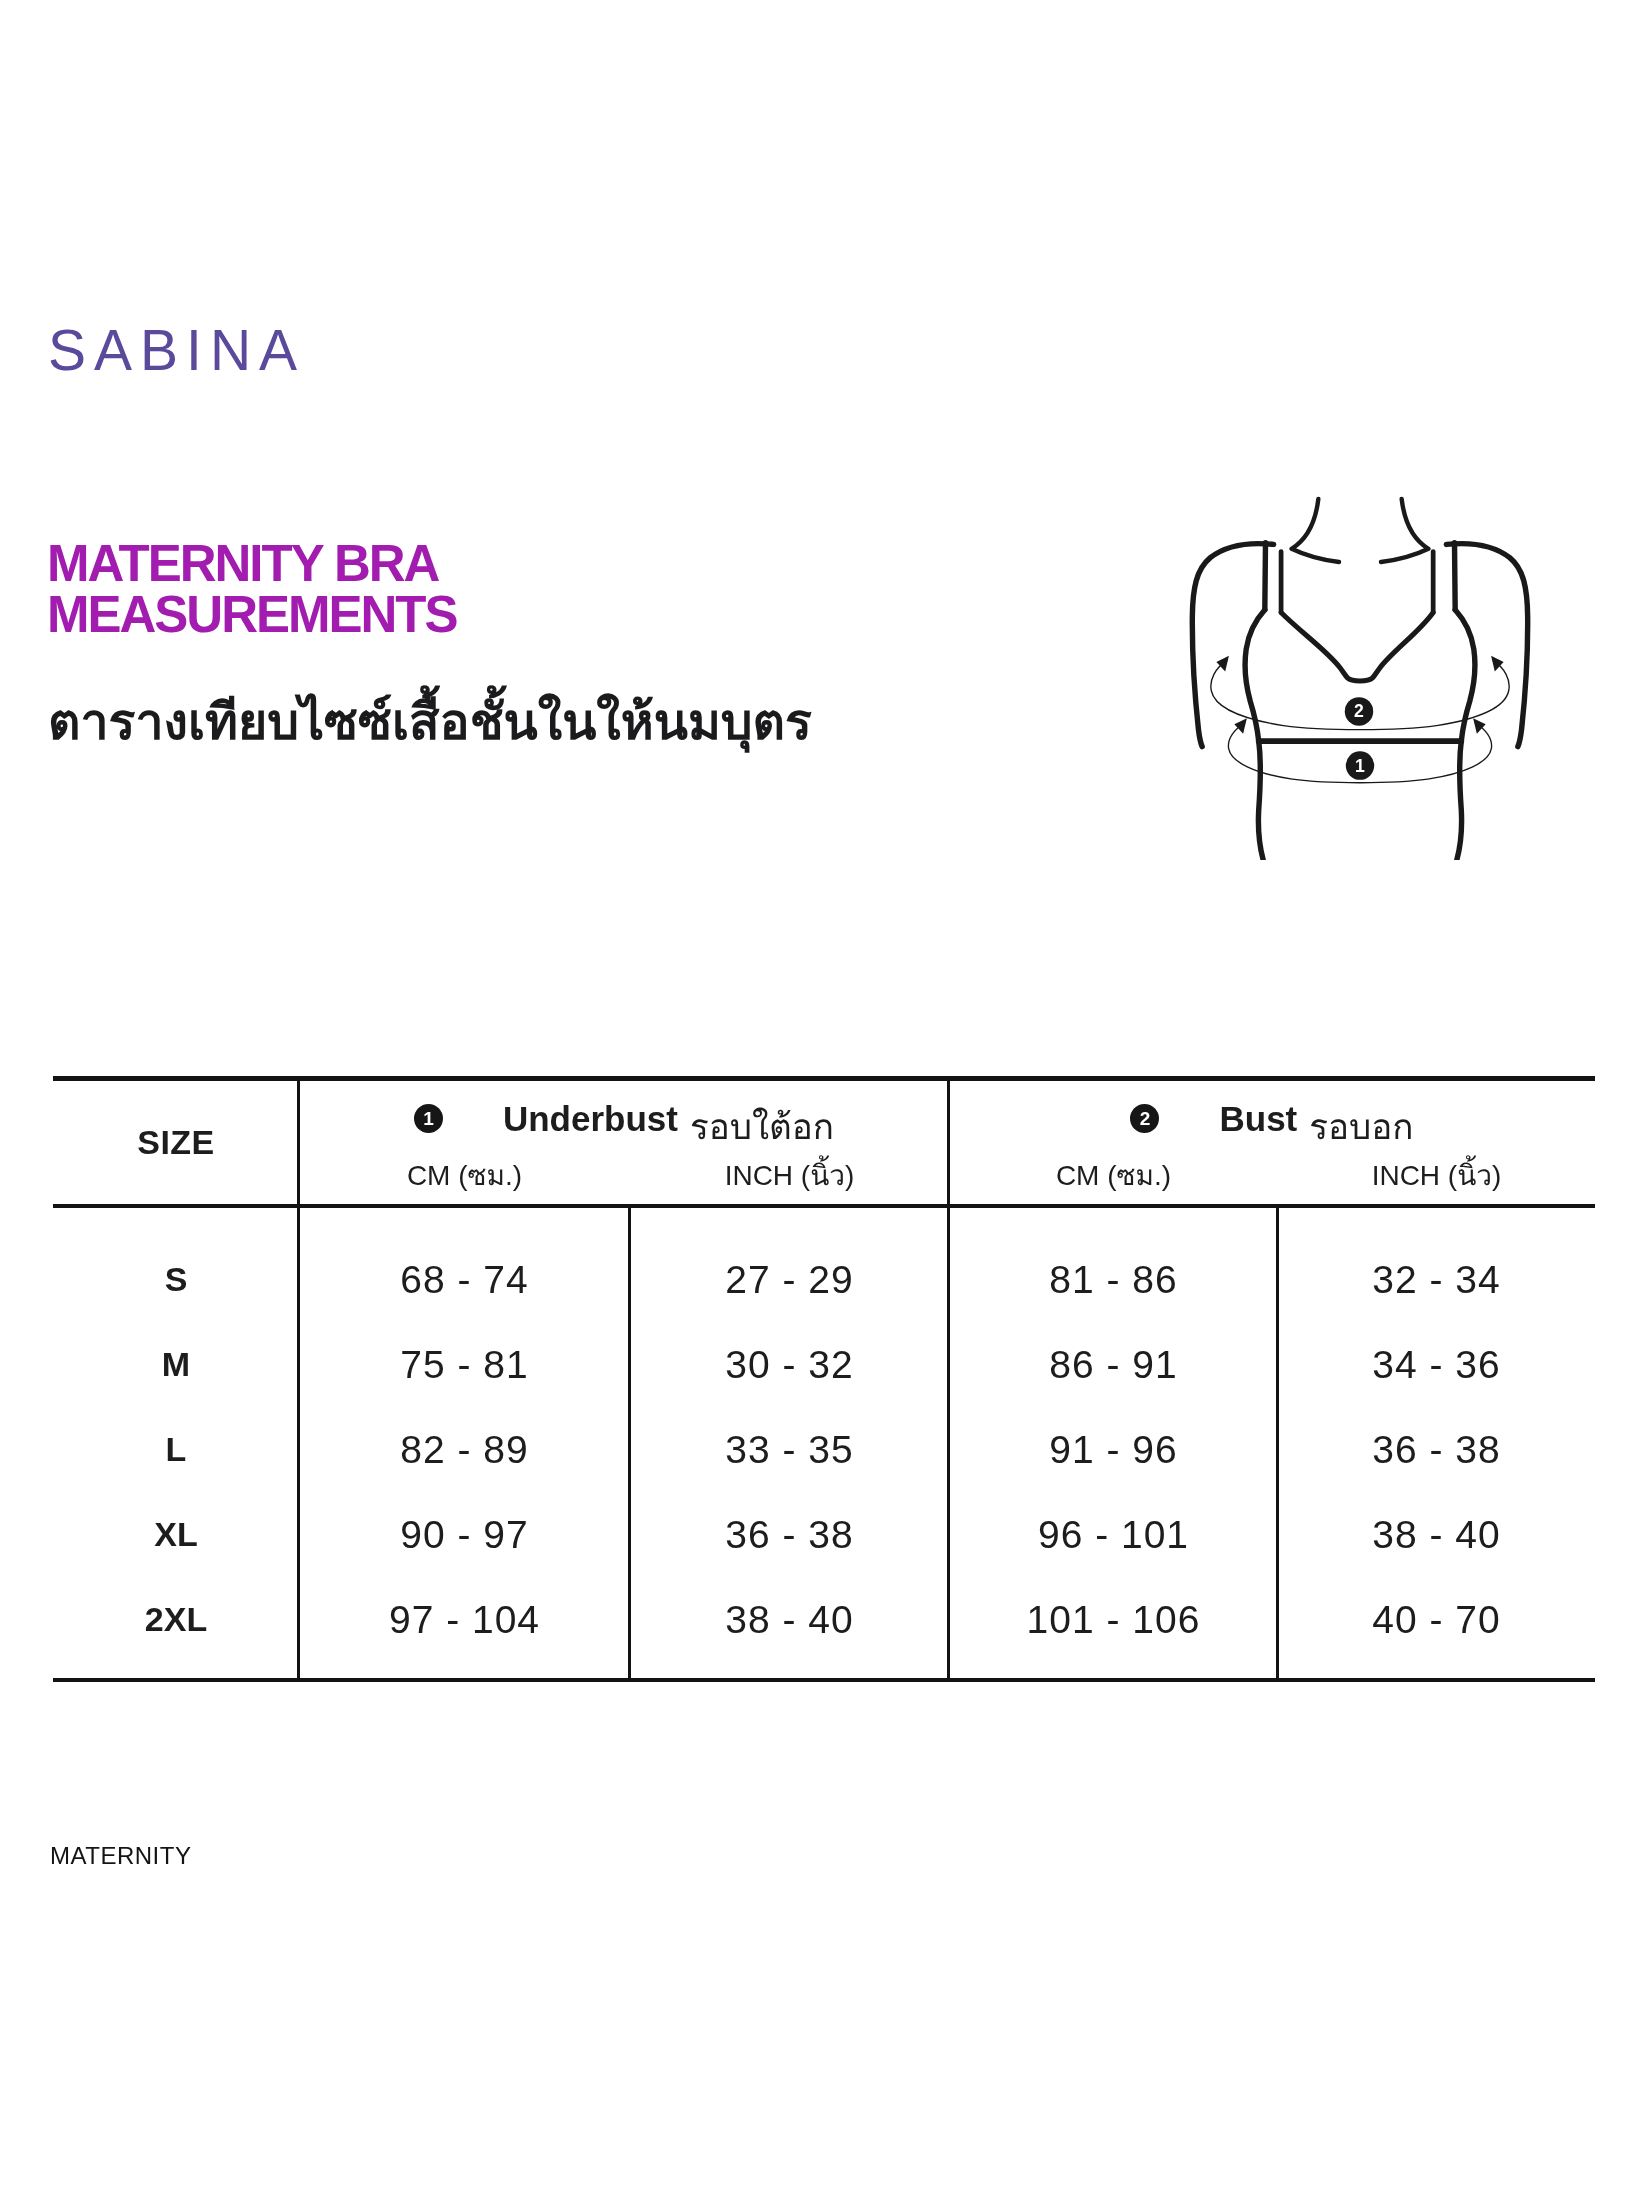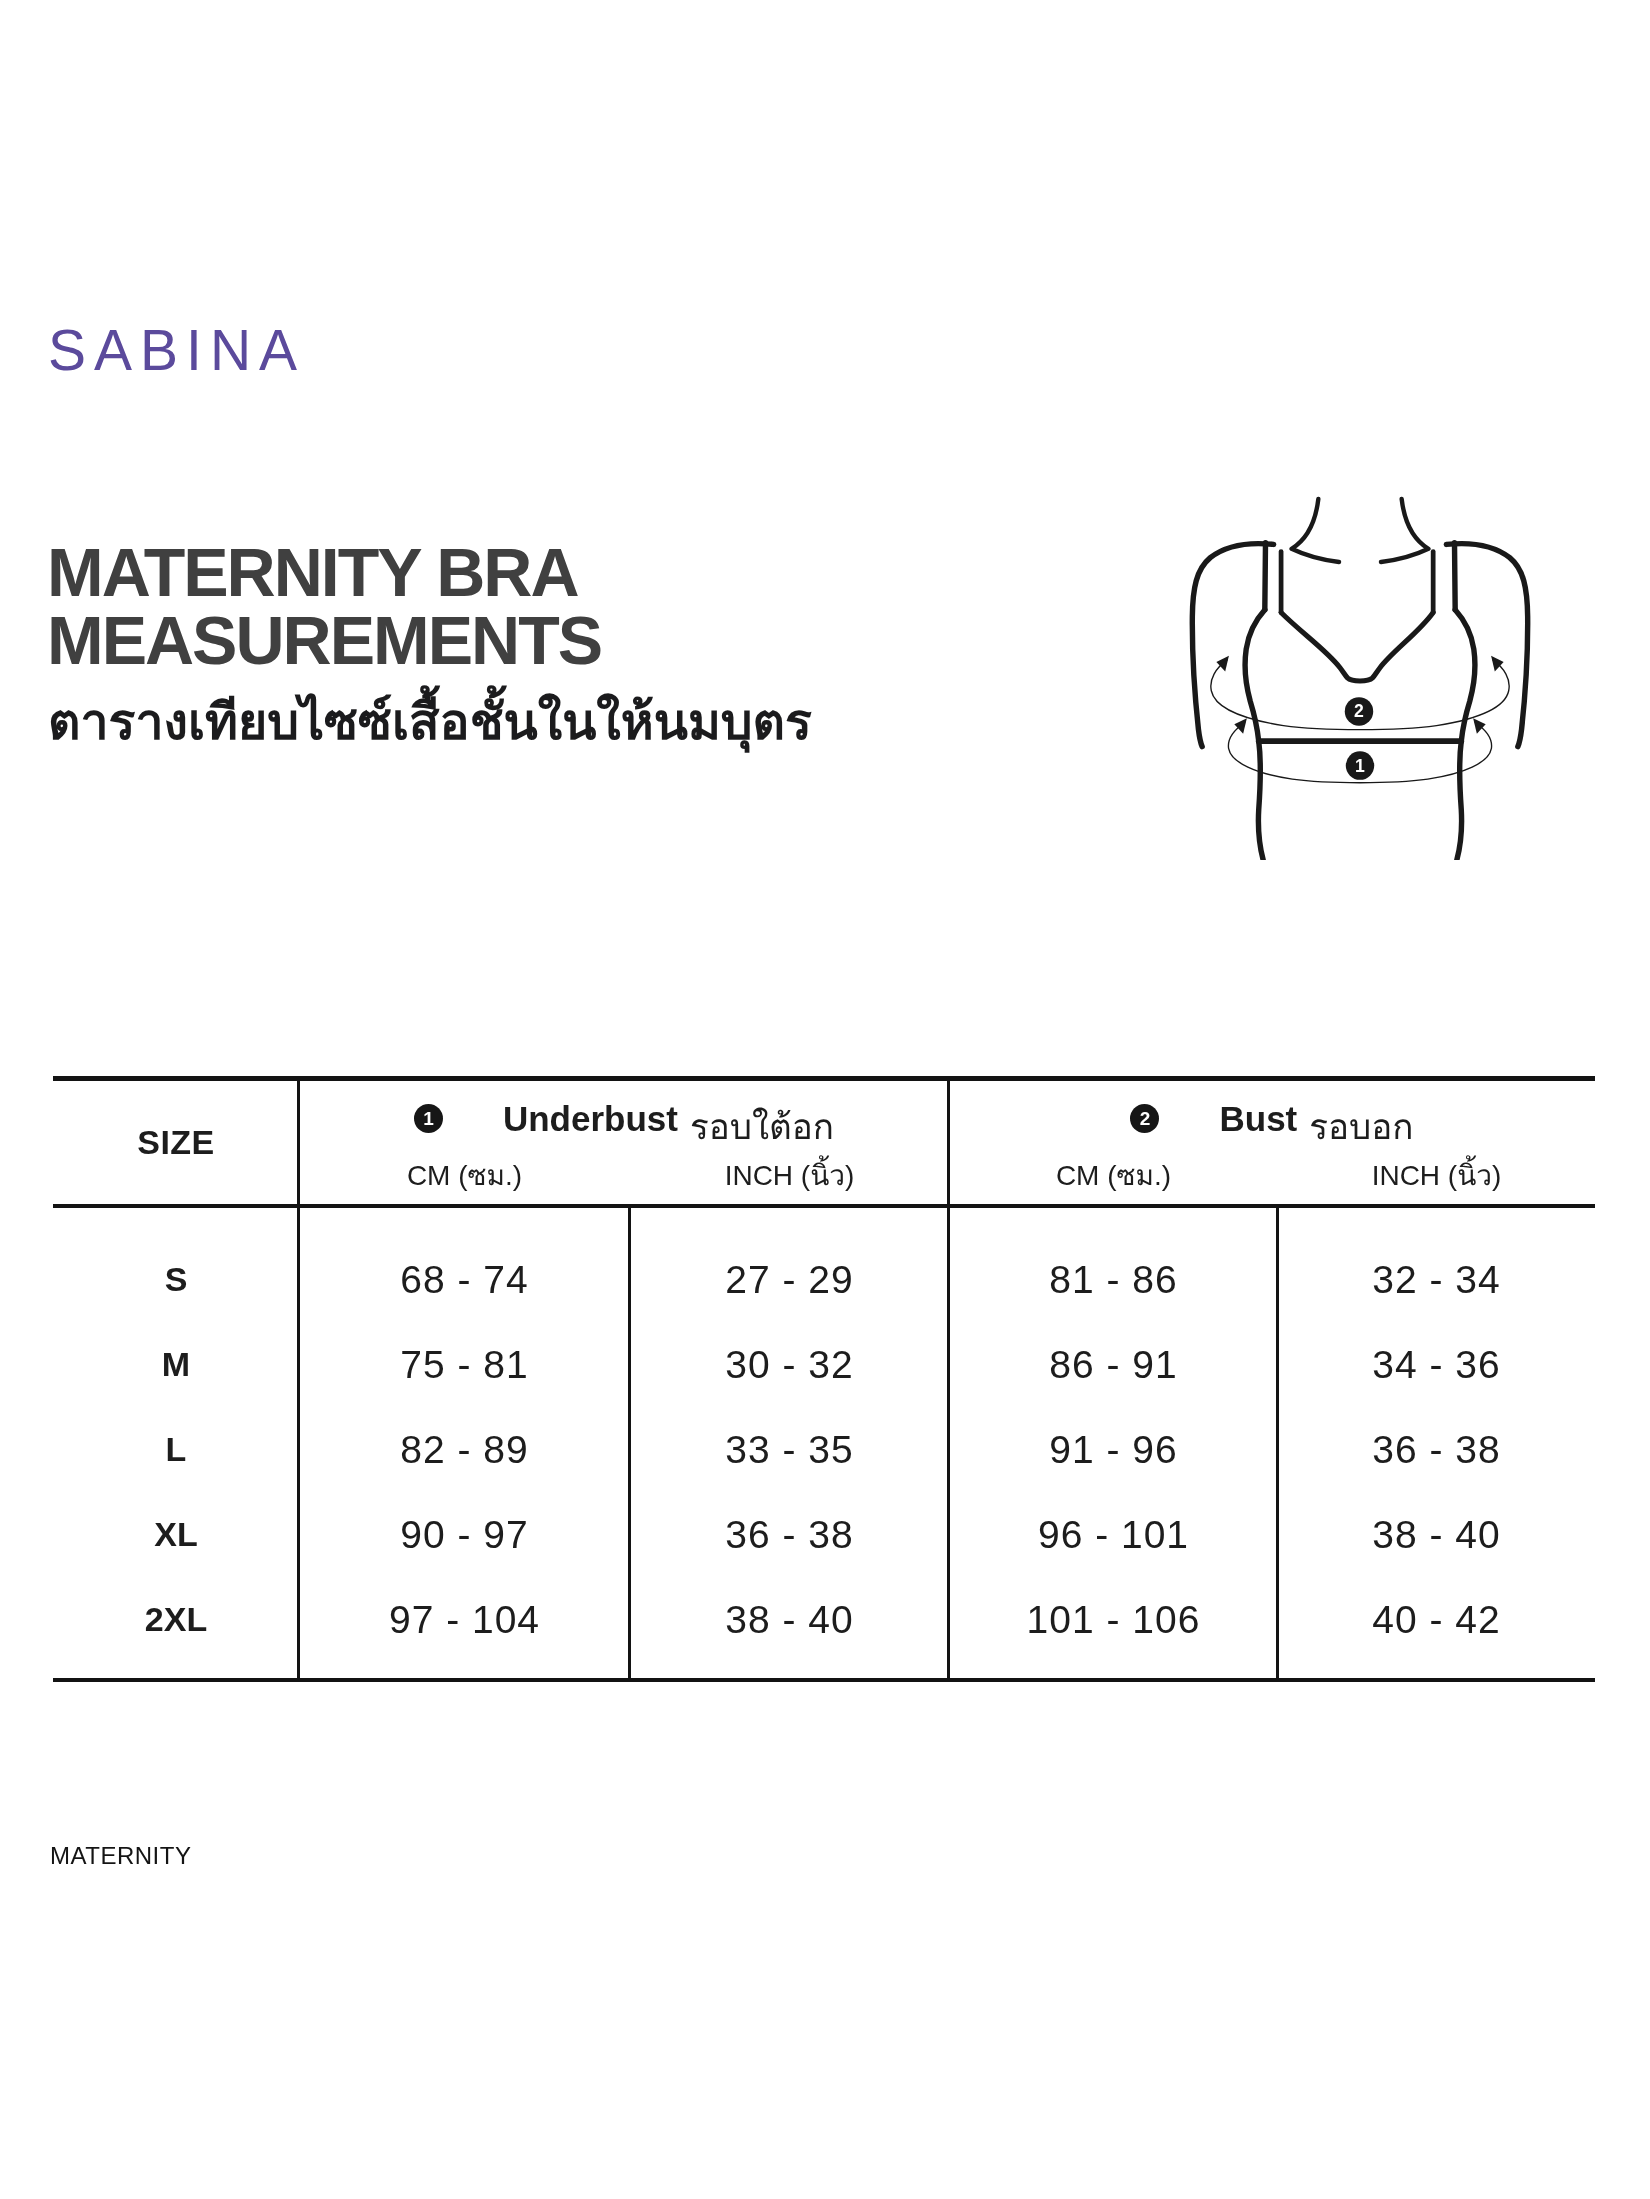--- a/index.html
+++ b/index.html
@@ -13,22 +13,22 @@
   
   .logo{
     position:absolute;left:48px;top:322px;
     font-size:57px;font-weight:300;letter-spacing:8px;line-height:1;
     color:#5b4a9c;
   }
 
   
   .title{
     position:absolute;left:47px;top:538px;
-    font-size:68px;font-weight:700;letter-spacing:-2px;line-height:1.0;
-    color:#404040;
+    font-size:51px;font-weight:700;letter-spacing:-2px;line-height:1.0;
+    color:#a21caf;
   }
   .subtitle{
     position:absolute;left:48px;top:692px;
     font-size:50px;font-weight:700;line-height:1.2;color:#1b1b1d;
   }
 
   
   .figure{position:absolute;left:1150px;top:470px;width:420px;height:390px;}
 
   
@@ -195,20 +195,20 @@
         <div class="c val v1w">90 - 97</div>
         <div class="c val v2w">36 - 38</div>
         <div class="c val v3w">96 - 101</div>
         <div class="c val v4w">38 - 40</div>
       </div>
       <div class="t-row">
         <div class="c size">2XL</div>
         <div class="c val v1w">97 - 104</div>
         <div class="c val v2w">38 - 40</div>
         <div class="c val v3w">101 - 106</div>
-        <div class="c val v4w">40 - 42</div>
+        <div class="c val v4w">40 - 70</div>
       </div>
     </div>
   </div>
 
   <div class="footer">MATERNITY</div>
 
 </div>
 
 </body></html>

